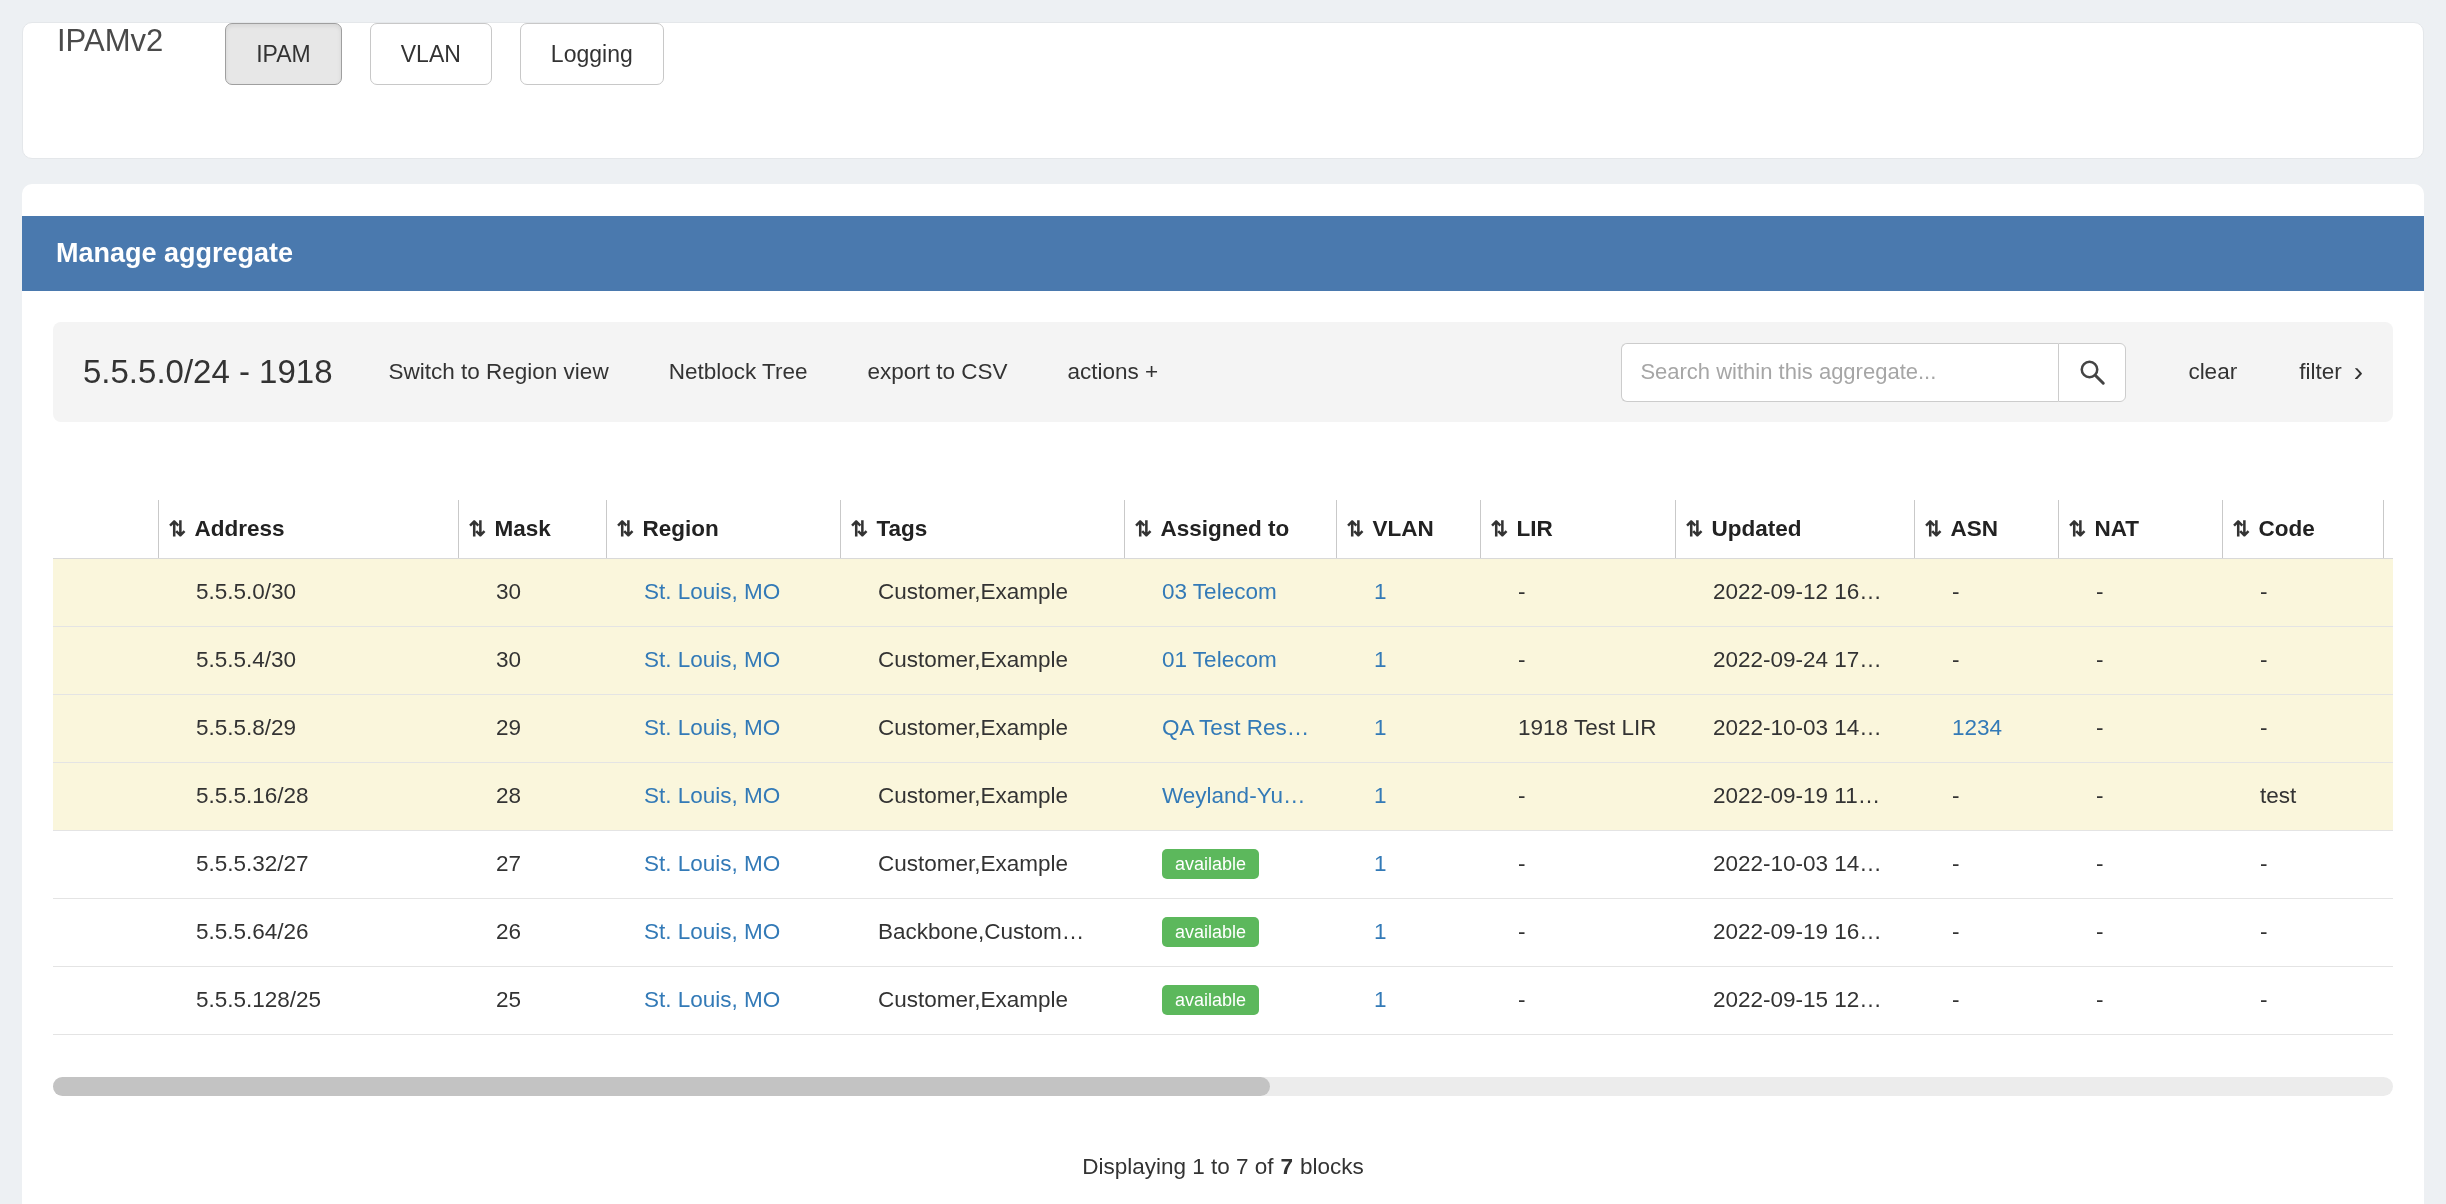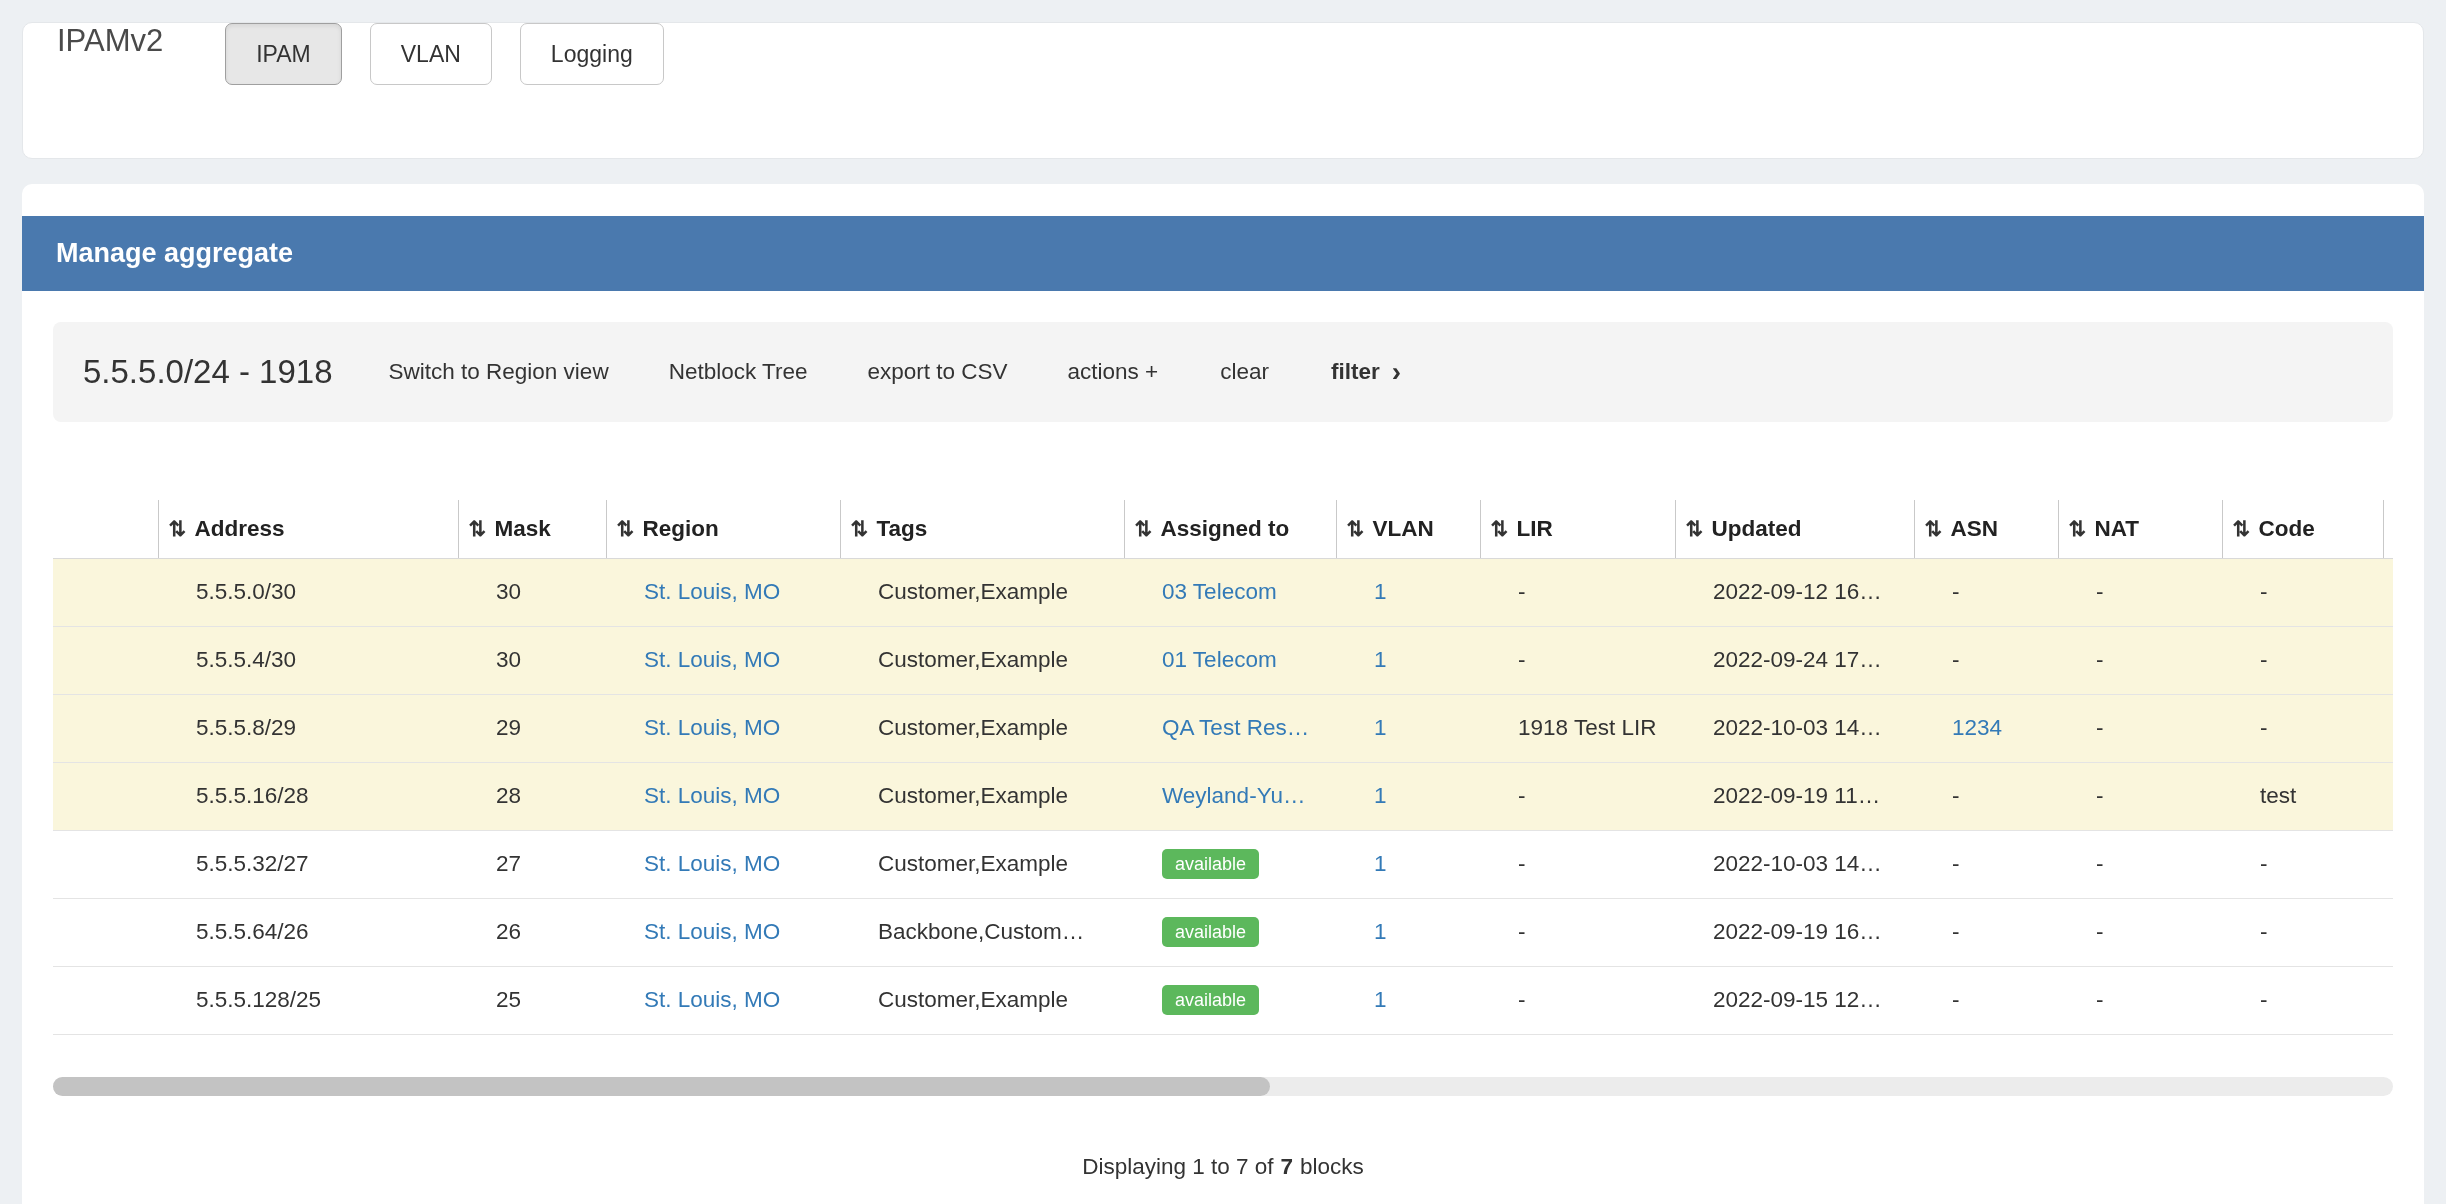--- a/index.html
+++ b/index.html
@@ -86,21 +86,21 @@
     width: 68px; height: 59px;
     border: 1px solid #ccc;
     background: #fff;
     border-radius: 0 6px 6px 0;
     display: flex; align-items: center; justify-content: center;
     cursor: pointer;
   }
   .clear-link { margin-left: 62px; font-size: 22.5px; color: #333; text-decoration: none; cursor: pointer; }
   .filter-link {
     margin-left: 62px; font-size: 22.5px; color: #333; text-decoration: none;
-    display: flex; align-items: center; gap: 12px; cursor: pointer; font-weight: bold;
+    display: flex; align-items: center; gap: 12px; cursor: pointer;
   }
   .filter-chevron { font-size: 28px; line-height: 1; color: #333; }
 
   
   .table-wrap { margin-top: 78px; width: 2340px; overflow: hidden; }
   table { table-layout: fixed; border-collapse: collapse; width: 2530px; }
   thead th {
     height: 58px;
     text-align: left;
     font-size: 22.5px;
@@ -179,20 +179,31 @@
 
   <div class="panel-body">
 
     <div class="toolbar">
       <span class="agg-label">5.5.5.0/24 - 1918</span>
       <div class="tb-links">
         <a class="tb-link">Switch to Region view</a>
         <a class="tb-link">Netblock Tree</a>
         <a class="tb-link">export to CSV</a>
         <a class="tb-link">actions +</a>
+      </div>
+      <div class="search-group">
+        <input class="search-input" type="text" placeholder="Search within this aggregate..." style="">
+        <button class="search-btn">
+          <span style="display:flex;">
+            <svg width="30" height="30" viewBox="0 0 24 24">
+              <circle cx="10" cy="10" r="6.2" fill="none" stroke="#444" stroke-width="2"></circle>
+              <line x1="14.8" y1="14.8" x2="21" y2="21" stroke="#444" stroke-width="2.4" stroke-linecap="round"></line>
+            </svg>
+          </span>
+        </button>
       </div>
       <a class="clear-link">clear</a>
       <a class="filter-link">
         <span>filter</span>
         <span class="filter-chevron">›</span>
       </a>
     </div>
 
     <div class="table-wrap">
       <table>

